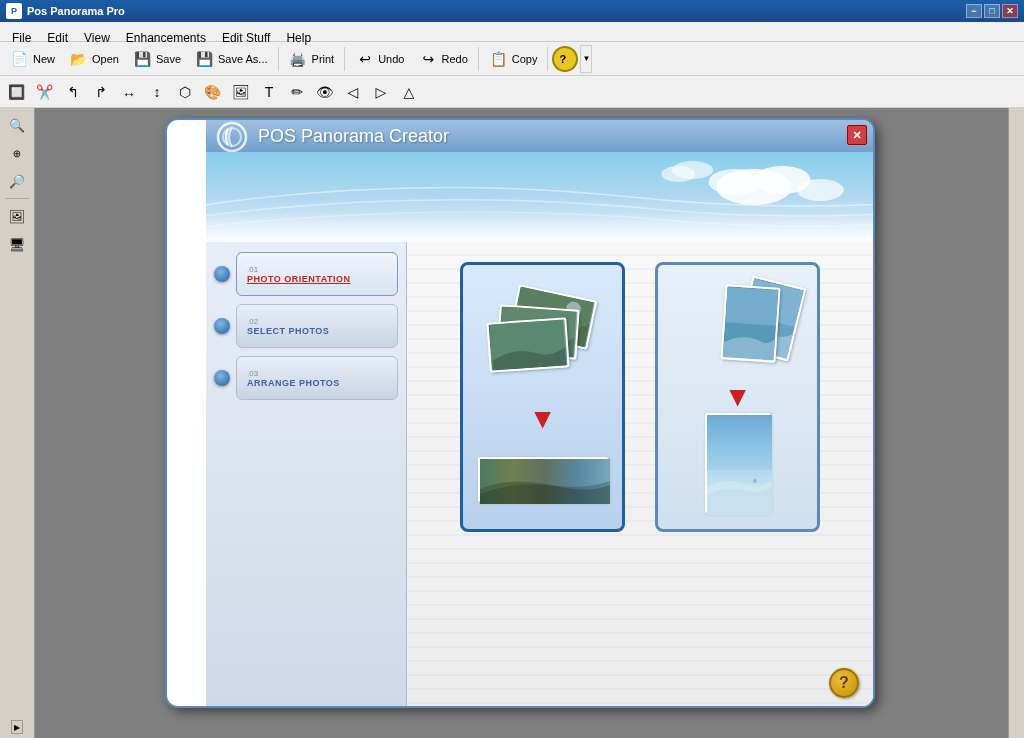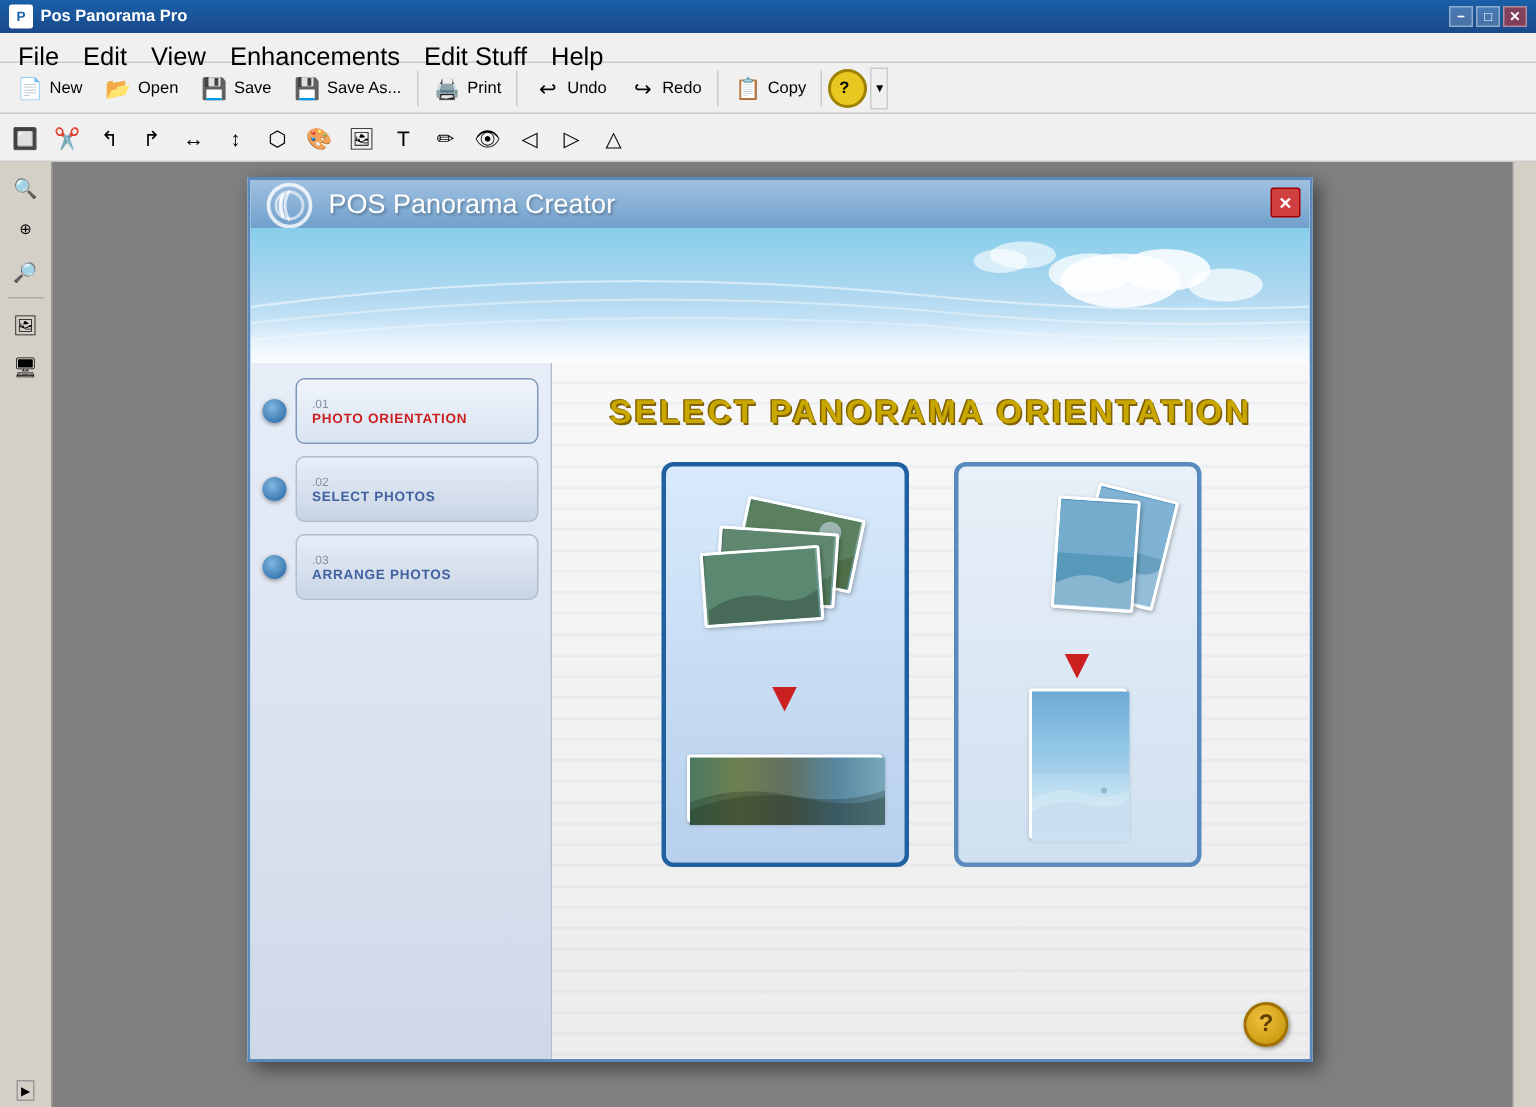--- a/index.html
+++ b/index.html
@@ -50,21 +50,21 @@
     .menu-bar {
       background: #f0f0f0;
       height: 20px;
       display: flex;
       align-items: center;
       border-bottom: 1px solid #ccc;
       padding: 0 4px;
     }
     .menu-item {
       padding: 2px 8px;
-      font-size: 17px;
+      font-size: 12px;
       cursor: pointer;
       color: #000;
       margin-top: 12px;
     }
 
     
     .toolbar {
       background: #f0f0f0;
       height: 34px;
       display: flex;
@@ -173,23 +173,24 @@
 
     
     .dialog {
       position: absolute;
       top: 10px;
       left: 130px;
       width: 710px;
       height: 590px;
       background: white;
       border: 2px solid #5a8abd;
-      border-radius: 0;
+      border-radius: 13px;
       overflow: hidden;
       box-shadow: 4px 4px 12px rgba(0,0,0,0.5);
+      padding-left: 39px;
     }
 
     
     .dialog-title-bar {
       height: 32px;
       background: linear-gradient(to bottom, #a0c0e0, #70a0cc);
       display: flex;
       align-items: center;
       padding: 0 8px;
       position: relative;
@@ -288,20 +289,21 @@
       color: #8090a0;
     }
     .step-label {
       font-size: 9px;
       font-weight: bold;
       color: #4060a0;
       letter-spacing: 0.5px;
     }
     .step-label.active-label {
       color: #cc2020;
+      text-decoration: underline;
     }
 
     
     .content-panel {
       flex: 1;
       background: linear-gradient(to bottom, #f8f8f8, #ececec);
       display: flex;
       flex-direction: column;
       align-items: center;
       padding: 20px;
@@ -611,21 +613,20 @@
               <div class="step-label">ARRANGE PHOTOS</div>
             </div>
           </div>
 
 
 
         </div>
 
         <div class="content-panel">
 
-          <div class="section-title">SELECT PANORAMA ORIENTATION</div>
 
           <div class="options-row">
 
             <div class="orient-box selected">
 
               <div class="photo-stack">
                 <div class="photo-card h-photo1">
                   <svg width="100%" height="100%" viewBox="0 0 80 50">
                     <rect width="80" height="50" fill="#5a8060"></rect>
                     <path d="M0 35 Q20 20 40 30 Q60 40 80 25 L80 50 L0 50Z" fill="#4a6840" opacity="0.7"></path>

